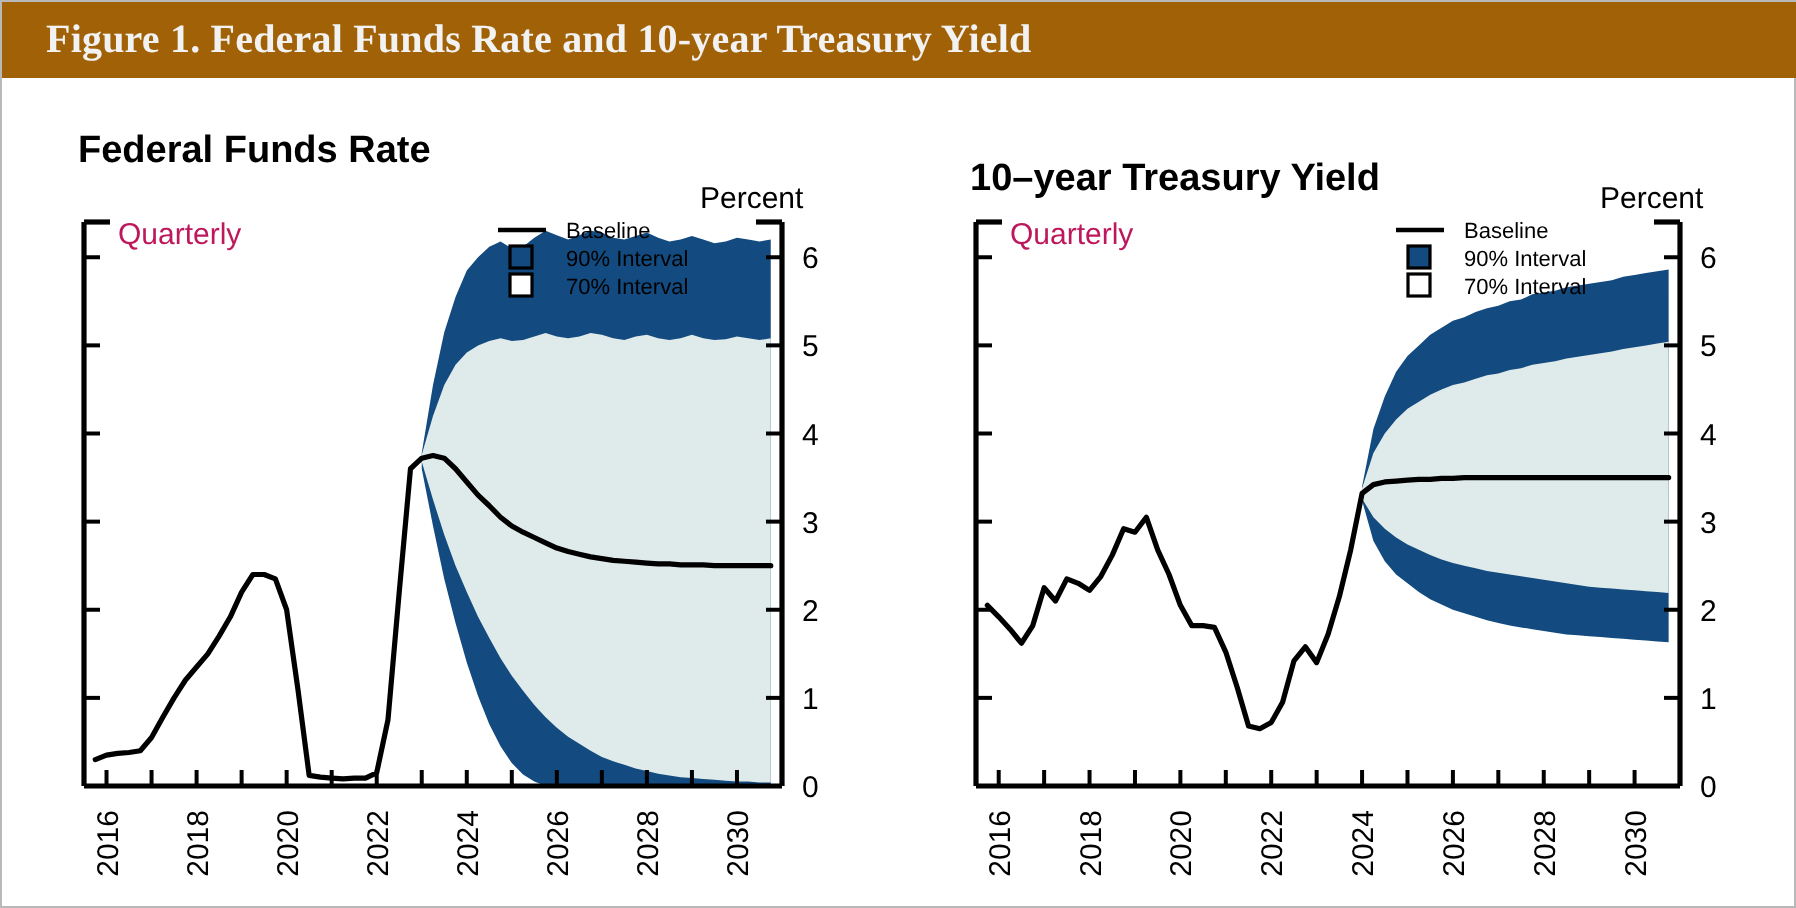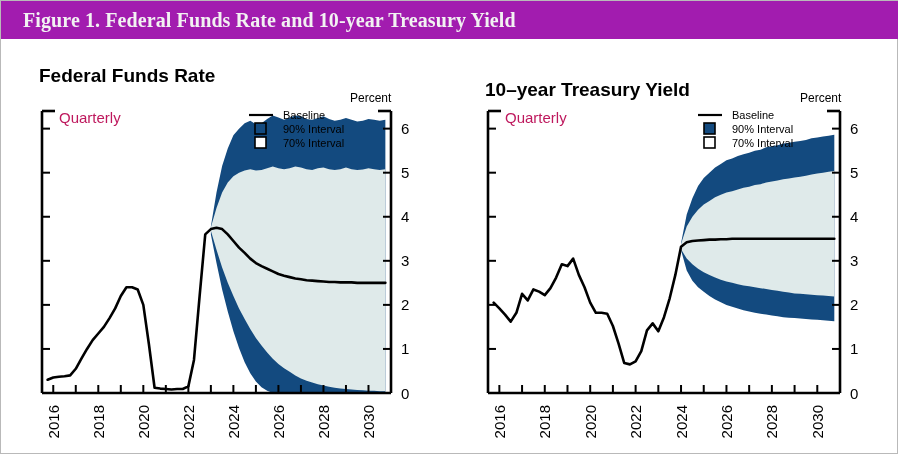--- a/index.html
+++ b/index.html
@@ -11,42 +11,42 @@
     position:relative;
   }
   #figure-root{
     position:absolute;inset:0;
     border:1px solid #b9b9b9;
     box-sizing:border-box;
     background:#fff;
   }
   #header-bar{
     position:absolute;left:0;top:0;width:898px;height:38px;
-    background:#a21caf;
+    background:#a16207;
   }
   #figure-title{
     position:absolute;left:22px;top:8px;
     color:#f2f2f2;
     font-family:"Liberation Serif", serif;
     font-size:20px;
     font-weight:700;
     letter-spacing:.1px;
     white-space:nowrap;
   }
   .panel{position:absolute;top:38px;width:449px;height:416px;}
   #panel-ffr{left:0;}
   #panel-ust{left:449px;}
   .panel-title{
     position:absolute;
     font-size:19px;font-weight:bold;color:#000;
     white-space:nowrap;
   }
   .units-label{
     position:absolute;
-    font-size:12px;color:#000;white-space:nowrap;
+    font-size:15px;color:#000;white-space:nowrap;
   }
   .freq-label{
     position:absolute;
     font-size:15px;color:#be185d;white-space:nowrap;
   }
   .chart-svg{position:absolute;left:0;top:0;}
   .ytick-label{font-size:15px;fill:#000;font-family:"Liberation Sans",sans-serif;}
   .xtick-label{font-size:15px;fill:#000;font-family:"Liberation Sans",sans-serif;}
   .legend-text{font-size:11px;fill:#000;font-family:"Liberation Sans",sans-serif;}
 </style>

